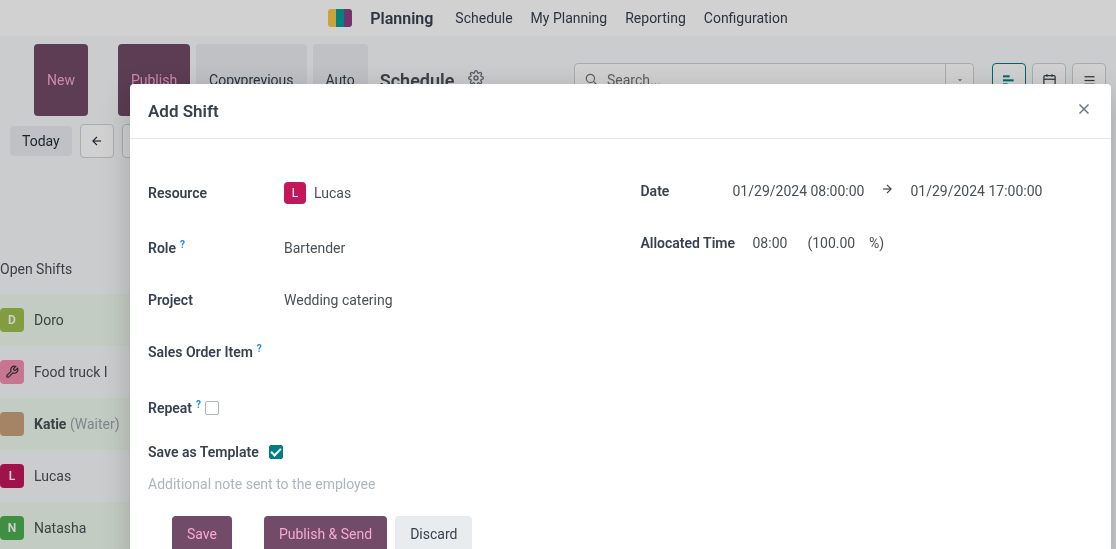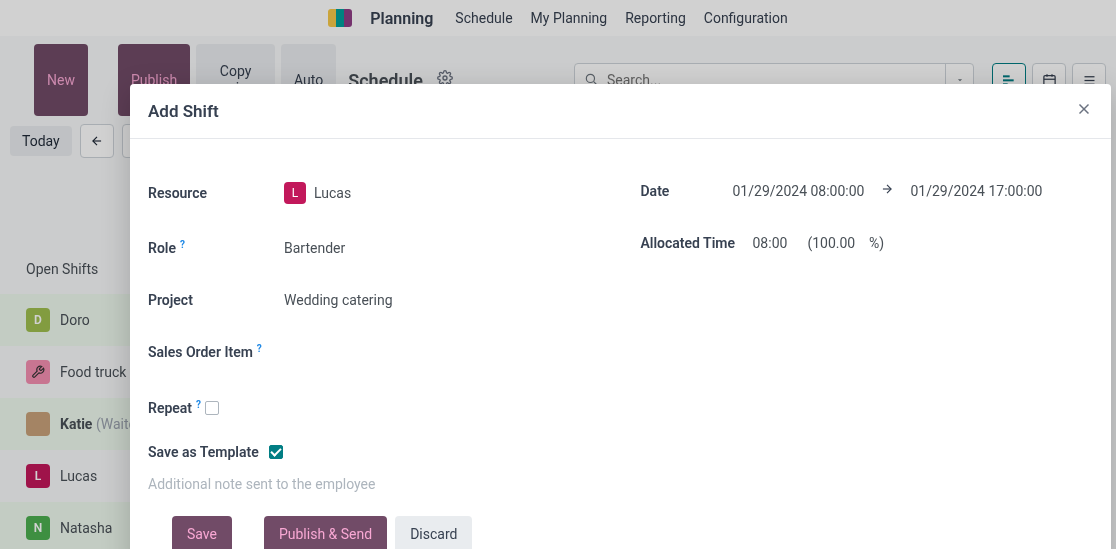--- a/index.html
+++ b/index.html
@@ -16,37 +16,37 @@
     .logo span:nth-child(3){background:#8f3e86;border-radius:0 3px 3px 0;}
     .appname { font-weight: 600; font-size: 16px; color: #374151; margin-right: 4px;}
     .topnav a { color: #374151; cursor: pointer; }
 
     
     .toolbar { display: flex; align-items: center; padding: 8px 10px; gap: 6px; }
     .btn { display: inline-flex; align-items: center; justify-content: center; border-radius: 4px; font-size: 14px; padding: 0 12px; height: 36px; border: 1px solid transparent; cursor: pointer; }
     .btn.tall { height: 72px; }
     .btn.primary { background: #714b67; color: #f9a8d4; margin-left: 24px; }
     .btn.secondary { background: #e9ecef; color: #374151; }
-    .btn.multi { flex-direction: column; line-height: 1.2; }
+    .btn.multi { flex-direction: row; line-height: 1.2; }
     .search { margin-left: auto; display: flex; align-items: center; border: 1px solid #ced4da; border-radius: 4px; height: 34px; background: #fff; width: 400px; }
     .search .mag { width: 32px; text-align: center; color: #6c757d; }
     .search input { border: none; outline: none; flex: 1; font-size: 14px; color: #495057; background: transparent; }
     .search .drop { width: 28px; border-left: 1px solid #ced4da; height: 100%; display: flex; align-items: center; justify-content: center; color: #6c757d; }
     .viewbtns { display: flex; gap: 6px; margin-left: 12px; }
     .iconbtn { width: 34px; height: 34px; border: 1px solid #ced4da; border-radius: 4px; background: #fff; display: flex; align-items: center; justify-content: center; color: #374151; }
     .iconbtn.active { border-color: #017e84; color: #017e84; }
 
     .subbar { display: flex; align-items: center; gap: 8px; padding: 0 10px 12px 10px; }
     .subbar .today { background: #e9ecef; border-radius: 4px; padding: 7px 12px; font-size: 14px; }
     .subbar .nav { background: #fff; border: 1px solid #ced4da; border-radius: 4px; width: 34px; height: 34px; display: flex; align-items: center; justify-content: center; }
     .schedlabel { font-weight: 600; margin-left: 20px; color: #495057; }
 
     
     .leftlist { position: absolute; left: 0; top: 244px; width: 210px; }
-    .row { height: 52px; display: flex; align-items: center; gap: 10px; padding: 0 26px; font-size: 14px; color: #495057; }
+    .row { height: 52px; display: flex; align-items: center; gap: 10px; padding: 0 0; font-size: 14px; color: #495057; }
     .row.open { height: 50px; }
     .av { width: 24px; height: 24px; border-radius: 4px; display: flex; align-items: center; justify-content: center; color: #fff; font-size: 12px; font-weight: 600; }
     .row.alt { background: #eef9ee; }
     .muted { color: #9ca3af; }
 
     .chips { position: absolute; bottom: 0; left: 350px; right: 10px; display: flex; gap: 6px; height: 28px; }
     .chip { flex:1; background: #e5f0e5; border: 1px solid #c1d8c1; border-radius: 3px; font-size: 11px; color: #3b5a3b; display: flex; align-items: center; padding: 0 6px; overflow: hidden; white-space: nowrap; }
 
     
     .modal { position: absolute; z-index: 10; left: 130px; right: 5px; top: 84px; background: #fff; border-radius: 4px; box-shadow: 0 8px 30px rgba(0,0,0,.2); display: flex; flex-direction: column; }

